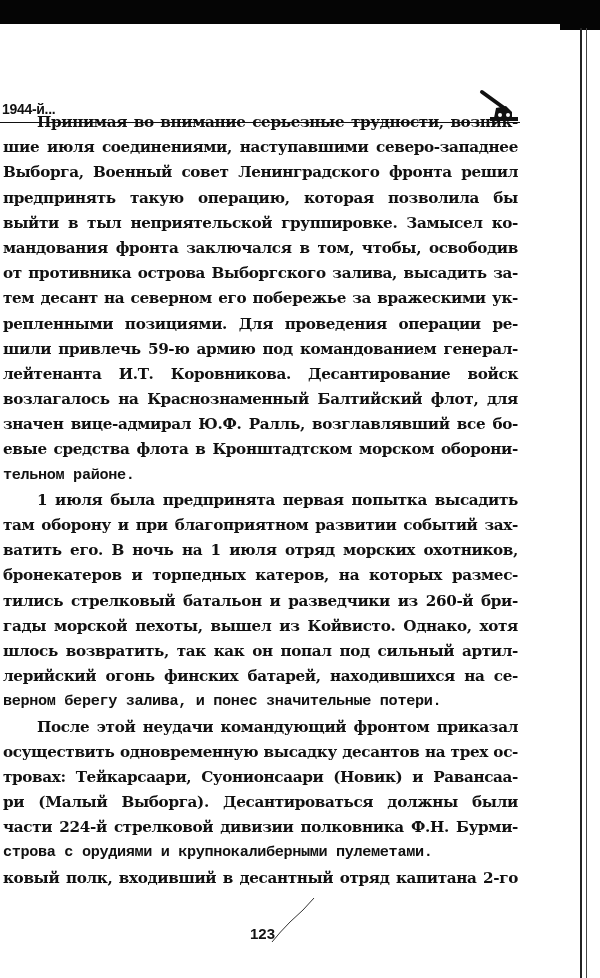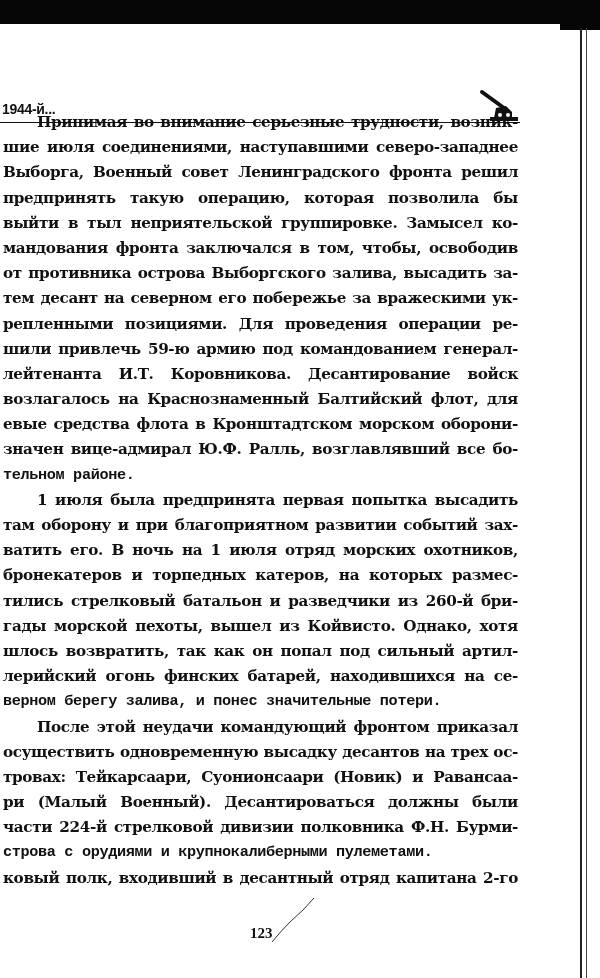--- a/index.html
+++ b/index.html
@@ -31,21 +31,21 @@
     .body-text {
       position: absolute; left: 3px; top: 110px; width: 515px;
       font-size: 15.2px; line-height: 25.2px; font-weight: bold;
       letter-spacing: -0.35px;
     }
     .line { white-space: nowrap; text-align: justify; text-align-last: justify; display: block; height: 25.2px; }
     .line.indent { padding-left: 34px; }
     .line.last { text-align-last: left; font-family: Liberation Mono, monospace; }
     .page-number {
       position: absolute; left: 250px; top: 925px;
-      font-family: Liberation Serif, serif; font-weight: bold; font-size: 15px;
+      font-family: Liberation Sans, sans-serif; font-weight: bold; font-size: 15px;
     }
     .pen-stroke { position: absolute; left: 270px; top: 896px; width: 50px; height: 50px; }
   </style>
 </head>
 <body>
 
 <div class="top-bar"></div>
 <div class="top-bar-tail"></div>
 <div class="right-edge"></div>
 
@@ -67,40 +67,40 @@
     <span class="line">Выборга, Военный совет Ленинградского фронта решил</span>
     <span class="line">предпринять такую операцию, которая позволила бы</span>
     <span class="line">выйти в тыл неприятельской группировке. Замысел ко-</span>
     <span class="line">мандования фронта заключался в том, чтобы, освободив</span>
     <span class="line">от противника острова Выборгского залива, высадить за-</span>
     <span class="line">тем десант на северном его побережье за вражескими ук-</span>
     <span class="line">репленными позициями. Для проведения операции ре-</span>
     <span class="line">шили привлечь 59-ю армию под командованием генерал-</span>
     <span class="line">лейтенанта И.Т. Коровникова. Десантирование войск</span>
     <span class="line">возлагалось на Краснознаменный Балтийский флот, для</span>
+    <span class="line">значен вице-адмирал Ю.Ф. Ралль, возглавлявший все бо-</span>
     <span class="line">евые средства флота в Кронштадтском морском оборони-</span>
-    <span class="line">значен вице-адмирал Ю.Ф. Ралль, возглавлявший все бо-</span>
     <span class="line last">тельном районе.</span>
   </div>
   <div>
     <span class="line indent">1 июля была предпринята первая попытка высадить</span>
     <span class="line">там оборону и при благоприятном развитии событий зах-</span>
     <span class="line">ватить его. В ночь на 1 июля отряд морских охотников,</span>
     <span class="line">бронекатеров и торпедных катеров, на которых размес-</span>
     <span class="line">тились стрелковый батальон и разведчики из 260-й бри-</span>
     <span class="line">гады морской пехоты, вышел из Койвисто. Однако, хотя</span>
     <span class="line">шлось возвратить, так как он попал под сильный артил-</span>
     <span class="line">лерийский огонь финских батарей, находившихся на се-</span>
     <span class="line last">верном берегу залива, и понес значительные потери.</span>
   </div>
   <div>
     <span class="line indent">После этой неудачи командующий фронтом приказал</span>
     <span class="line">осуществить одновременную высадку десантов на трех ос-</span>
     <span class="line">тровах: Тейкарсаари, Суонионсаари (Новик) и Равансаа-</span>
-    <span class="line">ри (Малый Военный). Десантироваться должны были</span>
+    <span class="line">ри (Малый Выборга). Десантироваться должны были</span>
     <span class="line">части 224-й стрелковой дивизии полковника Ф.Н. Бурми-</span>
     <span class="line last">строва с орудиями и крупнокалиберными пулеметами.</span>
   </div>
   <div>
     <span class="line">ковый полк, входивший в десантный отряд капитана 2-го</span>
 
   </div>
 </div>
 
 <svg class="pen-stroke" viewBox="0 0 50 50">

